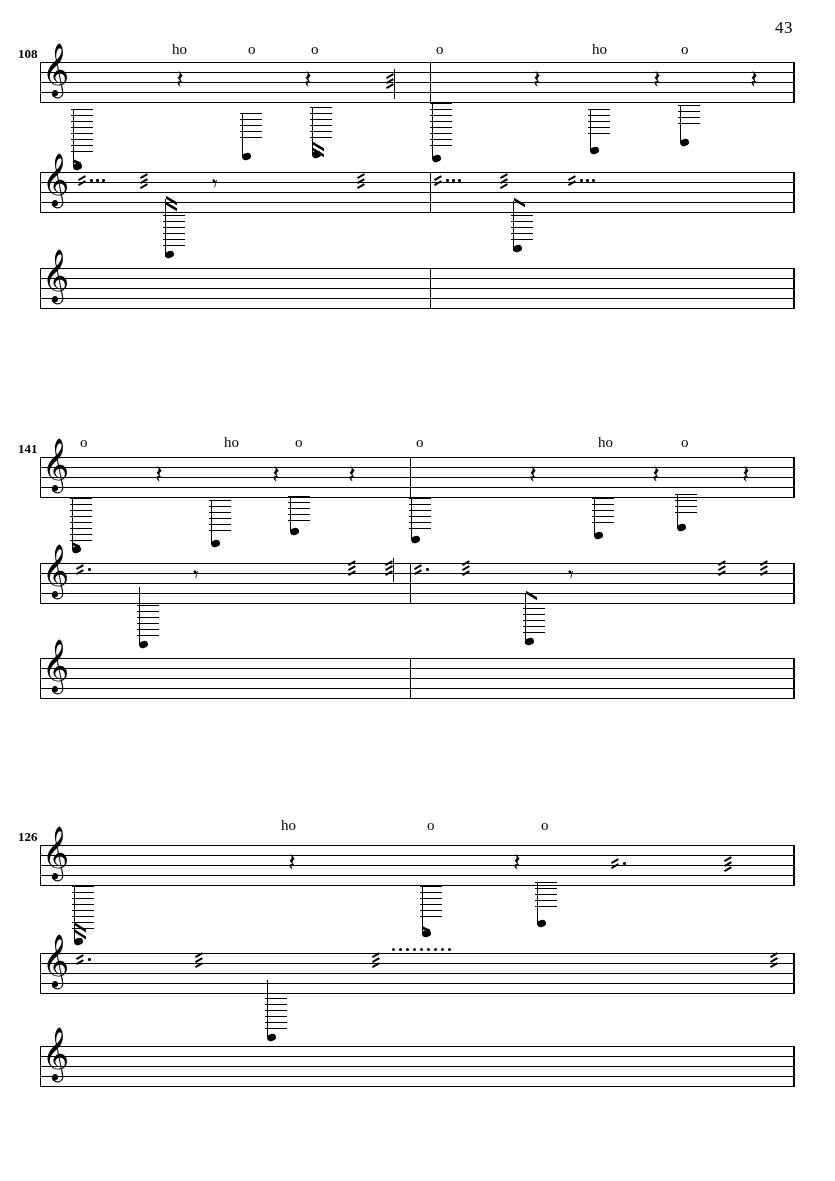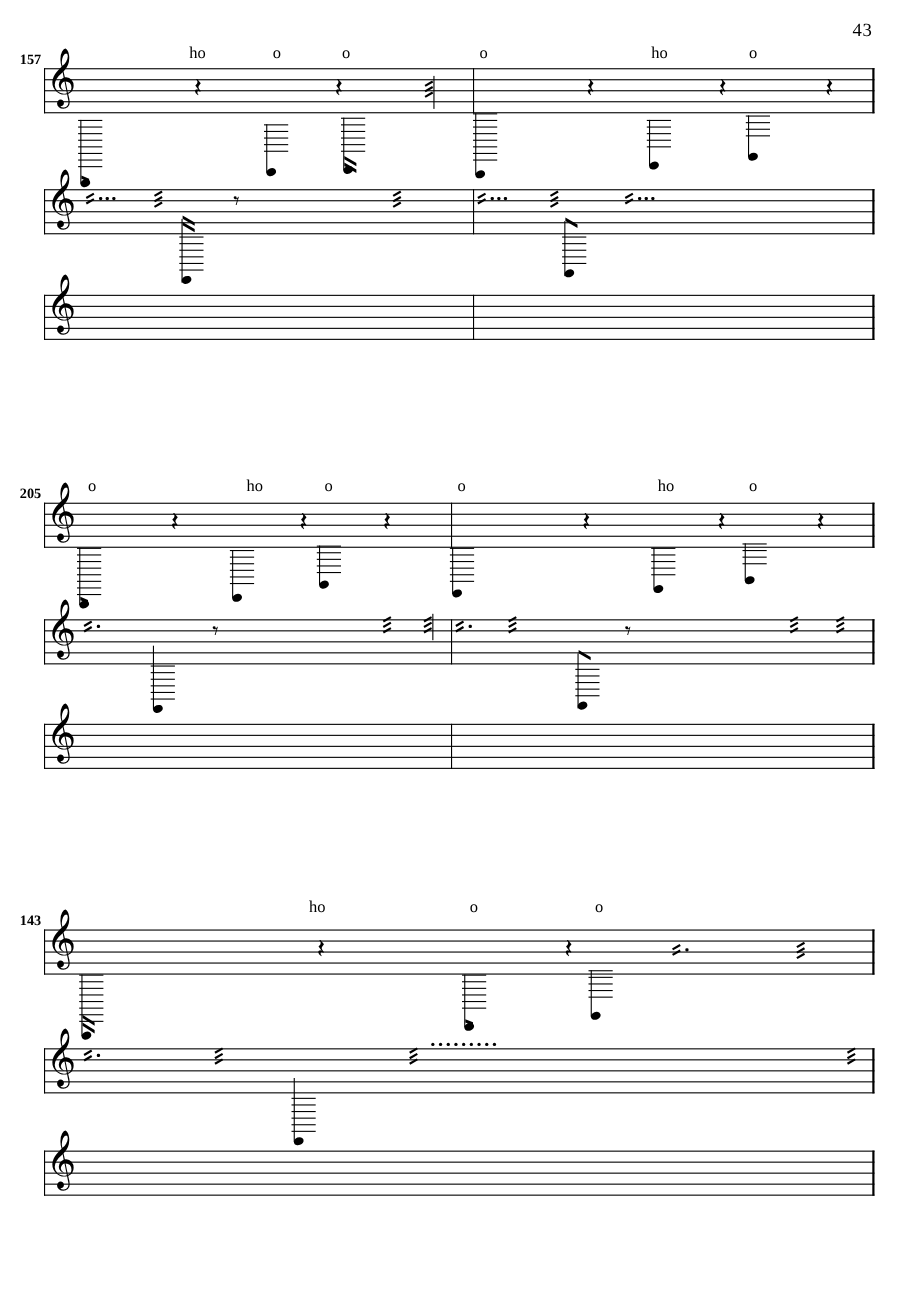--- a/index.html
+++ b/index.html
@@ -179,21 +179,21 @@
   }
 </style>
 </head>
 <body>
 
 <div class="page">
 
   <div class="page-number">43</div>
 
   <div class="system" style="top:55px;height:330px;">
-    <div class="measure-number" style="left:18px;top:-9px;">157</div>
+    <div class="measure-number" style="left:18px;top:-9px;">108</div>
 
     <div class="staff" style="top:7px;">
       <div class="line"></div>
       <div class="line"></div>
       <div class="line"></div>
       <div class="line"></div>
       <div class="line"></div>
       <div class="startbar"></div>
       <div class="endbar"></div>
       <div class="barline" style="left:390px;top:0;"></div>
@@ -361,21 +361,21 @@
       <div class="line"></div>
       <div class="line"></div>
       <div class="startbar"></div>
       <div class="endbar"></div>
       <div class="barline" style="left:390px;top:0;"></div>
       <div class="clef" style="left:2px;top:-16px;">𝄞</div>
     </div>
   </div>
 
   <div class="system" style="top:450px;height:330px;">
-    <div class="measure-number" style="left:18px;top:-9px;">205</div>
+    <div class="measure-number" style="left:18px;top:-9px;">141</div>
 
     <div class="staff" style="top:7px;">
       <div class="line"></div>
       <div class="line"></div>
       <div class="line"></div>
       <div class="line"></div>
       <div class="line"></div>
       <div class="startbar"></div>
       <div class="endbar"></div>
       <div class="barline" style="left:370px;top:0;"></div>
@@ -533,21 +533,21 @@
       <div class="line"></div>
       <div class="line"></div>
       <div class="startbar"></div>
       <div class="endbar"></div>
       <div class="barline" style="left:370px;top:0;"></div>
       <div class="clef" style="left:2px;top:-16px;">𝄞</div>
     </div>
   </div>
 
   <div class="system" style="top:838px;height:320px;">
-    <div class="measure-number" style="left:18px;top:-9px;">143</div>
+    <div class="measure-number" style="left:18px;top:-9px;">126</div>
 
     <div class="staff" style="top:7px;">
       <div class="line"></div>
       <div class="line"></div>
       <div class="line"></div>
       <div class="line"></div>
       <div class="line"></div>
       <div class="startbar"></div>
       <div class="endbar"></div>
       <div class="clef" style="left:2px;top:-16px;">𝄞</div>

